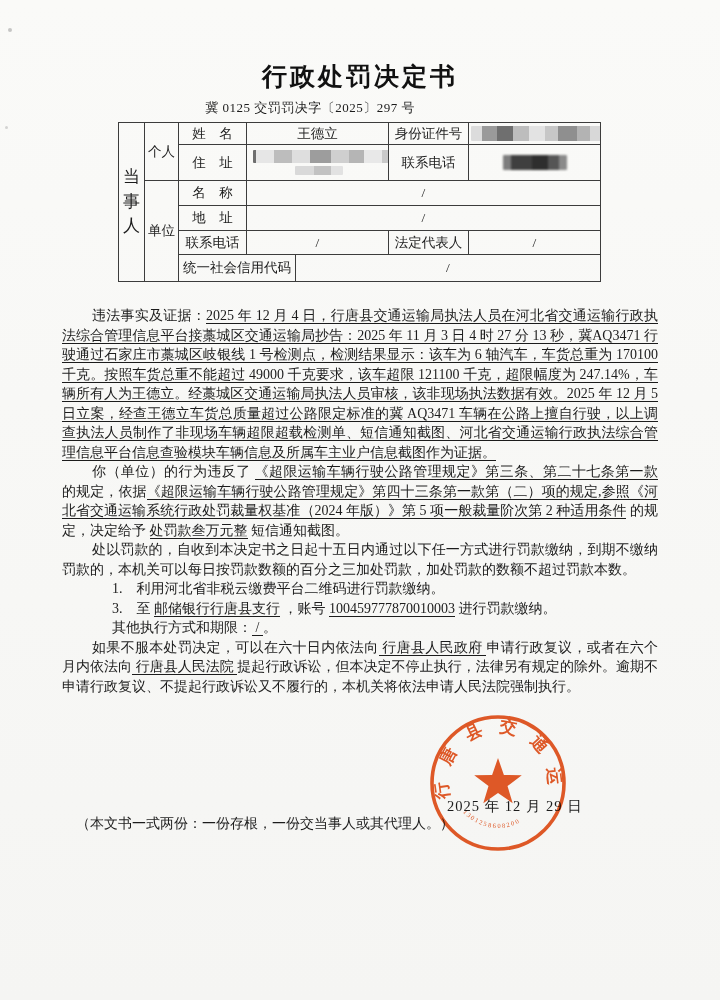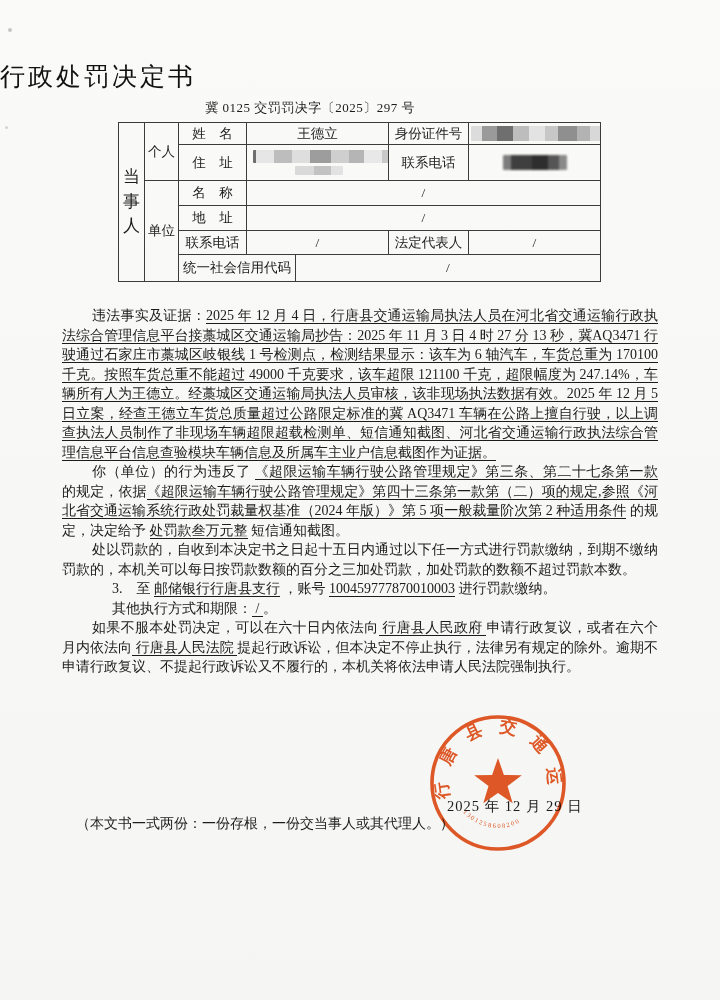--- a/index.html
+++ b/index.html
@@ -7,21 +7,21 @@
   .page {
     position:relative; width:720px; height:1000px; overflow:hidden;
     background:linear-gradient(180deg,#fafaf8 0%,#f7f7f5 60%,#f5f5f3 100%);
     font-family:"Liberation Serif","DejaVu Serif",serif;
     color:#1c1c1c;
   }
   .speck { position:absolute; background:#9a9a9a; border-radius:50%; }
   .speck1 { left:8px; top:28px; width:4px; height:4px; opacity:.55; }
   .speck2 { left:5px; top:126px; width:3px; height:3px; opacity:.4; }
 
-  .title { margin:62px 0 0; font-size:25px; font-weight:400;
+  .title { margin:62px 0 0; text-align:center; font-size:25px; font-weight:700;
            letter-spacing:3px; line-height:30px; color:#111; }
   .docnum { margin-top:7px; text-align:center; padding-right:100px; font-size:13px;
             letter-spacing:.5px; }
 
   table.party { margin:5px 0 0 118px; width:482px; border-collapse:collapse;
                 table-layout:fixed; font-size:13.5px; }
   table.party td { border:1px solid #3c3c3c; padding:0 2px; text-align:center;
                    vertical-align:middle; overflow:hidden; }
   td.partycell { font-size:17px; line-height:1.45; padding:0 1px; }
   .credit-cell { padding:0 !important; }
@@ -127,20 +127,21 @@
         </div>
       </td>
     </tr>
   </tbody>
     </table>
 
   <div id="body-text">
       <p class="bp-para"><span>违法事实及证据：</span><span class="u">2025 年 12 月 4 日，行唐县交通运输局执法人员在河北省交通运输行政执法综合管理信息平台接藁城区交通运输局抄告：2025 年 11 月 3 日 4 时 27 分 13 秒，冀AQ3471 行驶通过石家庄市藁城区岐银线 1 号检测点，检测结果显示：该车为 6 轴汽车，车货总重为 170100 千克。按照车货总重不能超过 49000 千克要求，该车超限 121100 千克，超限幅度为 247.14%，车辆所有人为王德立。经藁城区交通运输局执法人员审核，该非现场执法数据有效。2025 年 12 月 5 日立案，经查王德立车货总质量超过公路限定标准的冀 AQ3471 车辆在公路上擅自行驶，以上调查执法人员制作了非现场车辆超限超载检测单、短信通知截图、河北省交通运输行政执法综合管理信息平台信息查验模块车辆信息及所属车主业户信息截图作为证据。</span></p>
       <p class="bp-para"><span>你（单位）的行为违反了 </span><span class="u">《超限运输车辆行驶公路管理规定》第三条、第二十七条第一款</span><span> 的规定，依据</span><span class="u">《超限运输车辆行驶公路管理规定》第四十三条第一款第（二）项的规定,参照《河北省交通运输系统行政处罚裁量权基准（2024 年版）》第 5 项一般裁量阶次第 2 种适用条件</span><span> 的规定，决定给予 </span><span class="u">处罚款叁万元整</span><span> 短信通知截图。</span></p>
       <p class="bp-para"><span>处以罚款的，自收到本决定书之日起十五日内通过以下任一方式进行罚款缴纳，到期不缴纳罚款的，本机关可以每日按罚款数额的百分之三加处罚款，加处罚款的数额不超过罚款本数。</span></p>
+      <p class="bp-item"><span>1.　利用河北省非税云缴费平台二维码进行罚款缴纳。</span></p>
       <p class="bp-item"><span>3.　至 </span><span class="u">邮储银行行唐县支行</span><span> ，账号 </span><span class="u">100459777870010003</span><span> 进行罚款缴纳。</span></p>
       <p class="bp-item"><span>其他执行方式和期限：</span><span class="u"> / </span><span>。</span></p>
       <p class="bp-para"><span>如果不服本处罚决定，可以在六十日内依法向</span><span class="u"> 行唐县人民政府 </span><span>申请行政复议，或者在六个月内依法向</span><span class="u"> 行唐县人民法院 </span><span>提起行政诉讼，但本决定不停止执行，法律另有规定的除外。逾期不申请行政复议、不提起行政诉讼又不履行的，本机关将依法申请人民法院强制执行。</span></p>
     </div>
 
   <div class="date">2025 年 12 月 29 日</div>
   <div class="footer-note">（本文书一式两份：一份存根，一份交当事人或其代理人。）</div>
 
   <svg class="stamp" viewBox="0 0 148 148">
     <defs>

